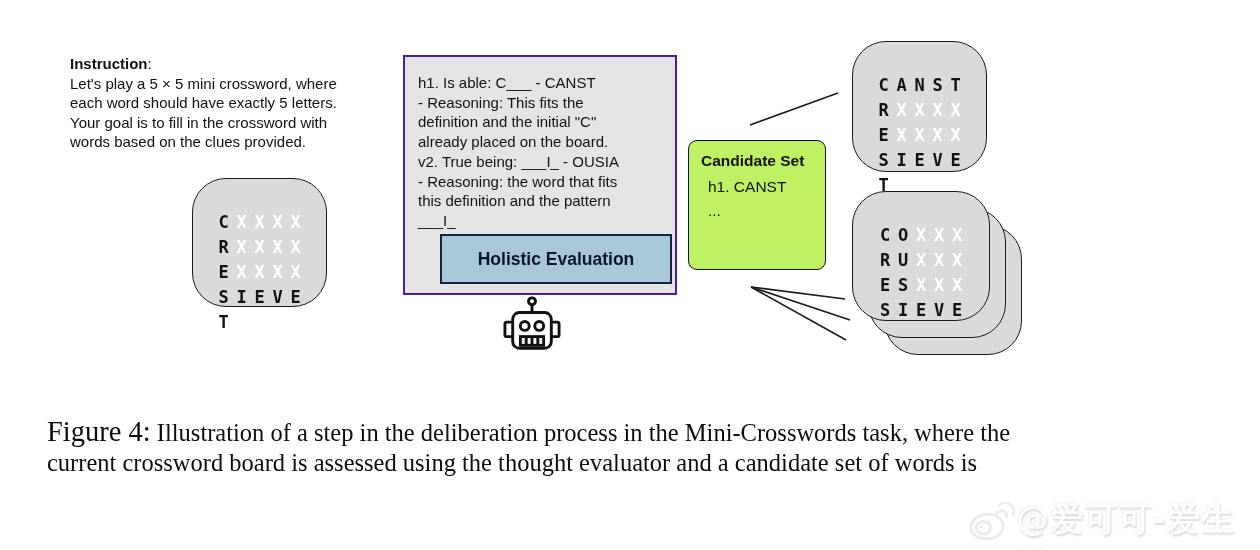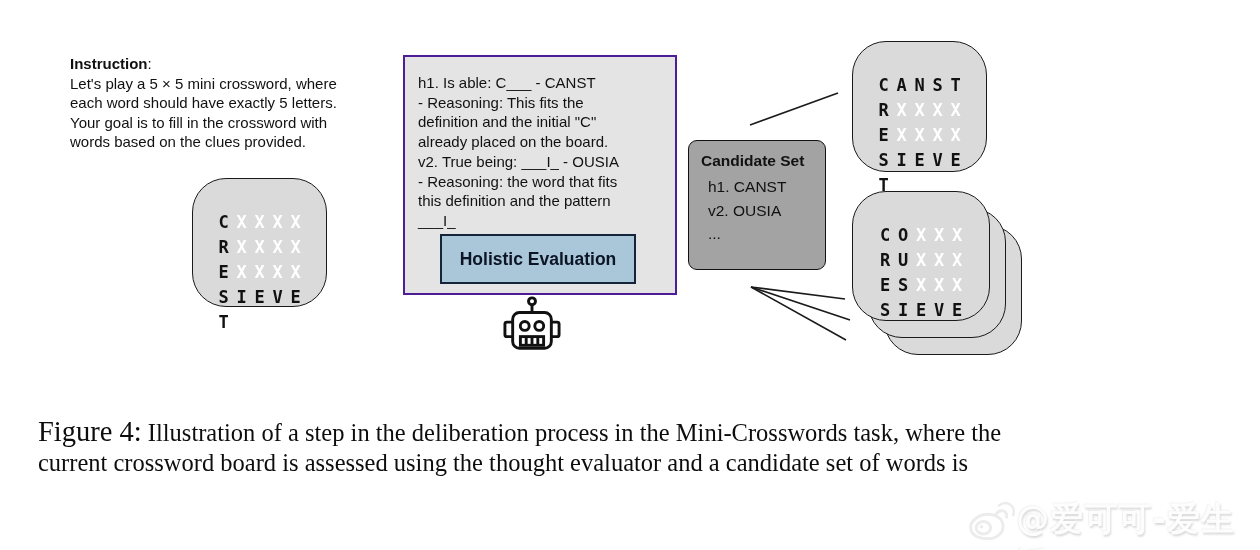--- a/index.html
+++ b/index.html
@@ -20,34 +20,34 @@
         line-height:25px;white-space:nowrap;}
   .card .cell{display:inline-block;width:18px;}
   .card .cell.b{color:#111;}
   .card .cell.w{color:#ffffff;}
   .card.stack-blank{width:138px;height:130px;}
   
   .evalbox{position:absolute;left:403px;top:55px;width:274px;height:240px;box-sizing:border-box;
         background:var(--eval-fill);border:2px solid #4c1d95;}
   .evalbox .lines{position:absolute;left:13px;top:16px;font-size:15px;line-height:19.7px;}
   .evalbox .lines div{white-space:nowrap;}
-  .holistic{position:absolute;left:35px;top:177px;width:196px;height:50px;box-sizing:border-box;
+  .holistic{position:absolute;left:35px;top:177px;width:232px;height:50px;box-sizing:border-box;
         background:var(--button-fill);border:2px solid #14243a;display:flex;align-items:center;
         justify-content:center;font-weight:bold;font-size:17.5px;color:#0b1526;}
   
   .candbox{position:absolute;left:688px;top:140px;width:138px;height:130px;box-sizing:border-box;
-        background:#a3a3a3;border:1.6px solid #111;border-radius:9px;padding:11px 0 0 12px;}
+        background:#bef264;border:1.6px solid #111;border-radius:9px;padding:11px 0 0 12px;}
   .candbox .ct{font-weight:bold;font-size:15.5px;margin-bottom:5px;white-space:nowrap;}
   .candbox .ci{font-size:15.5px;line-height:23.5px;padding-left:7px;white-space:nowrap;}
   
   .robot{position:absolute;left:501px;top:296px;}
   
   .caption{position:absolute;left:38px;top:417px;font-family:"Liberation Serif",serif;
         font-size:24.5px;line-height:30px;color:#0d0d0d;}
-  .caption .cap-line{white-space:nowrap;}
+  .caption .cap-line{white-space:nowrap;margin-left:9px;}
   .cap-label{font-size:28.5px;}
   .caption i{font-style:italic;}
   .caption sub{font-size:0.68em;font-style:italic;}
   
   .watermark{position:absolute;left:967px;top:497px;display:flex;align-items:flex-start;gap:1px;}
   .watermark .wtext{font-size:33px;font-weight:bold;color:#fdfdfd;letter-spacing:1px;
         font-family:"DejaVu Sans",sans-serif;
         text-shadow:1px 2px 2px rgba(190,190,190,.55), -1px -1px 1px rgba(225,225,225,.4);}
 </style>
 </head>
@@ -104,21 +104,20 @@
       <rect x="20" y="42" width="24" height="9"></rect>
       <line x1="26" y1="42" x2="26" y2="51"></line>
       <line x1="32" y1="42" x2="32" y2="51"></line>
       <line x1="38" y1="42" x2="38" y2="51"></line>
     </g>
   </svg>
 
   <div class="candbox">
     <div class="ct">Candidate Set</div>
     <div class="ci">h1. CANST</div>
-    <div class="ci">v2. OUSIA</div>
     <div class="ci">...</div>
   </div>
 
   <div class="card" style="left:852px;top:41px;height:131px;">
       <div class="grow"><span class="cell b">C</span><span class="cell b">A</span><span class="cell b">N</span><span class="cell b">S</span><span class="cell b">T</span></div>
       <div class="grow"><span class="cell b">R</span><span class="cell w">X</span><span class="cell w">X</span><span class="cell w">X</span><span class="cell w">X</span></div>
       <div class="grow"><span class="cell b">E</span><span class="cell w">X</span><span class="cell w">X</span><span class="cell w">X</span><span class="cell w">X</span></div>
       <div class="grow"><span class="cell b">S</span><span class="cell b">I</span><span class="cell b">E</span><span class="cell b">V</span><span class="cell b">E</span></div>
       <div class="grow"><span class="cell b">T</span><span class="cell w">X</span><span class="cell w">X</span><span class="cell w">X</span><span class="cell w">X</span></div>
     </div>

